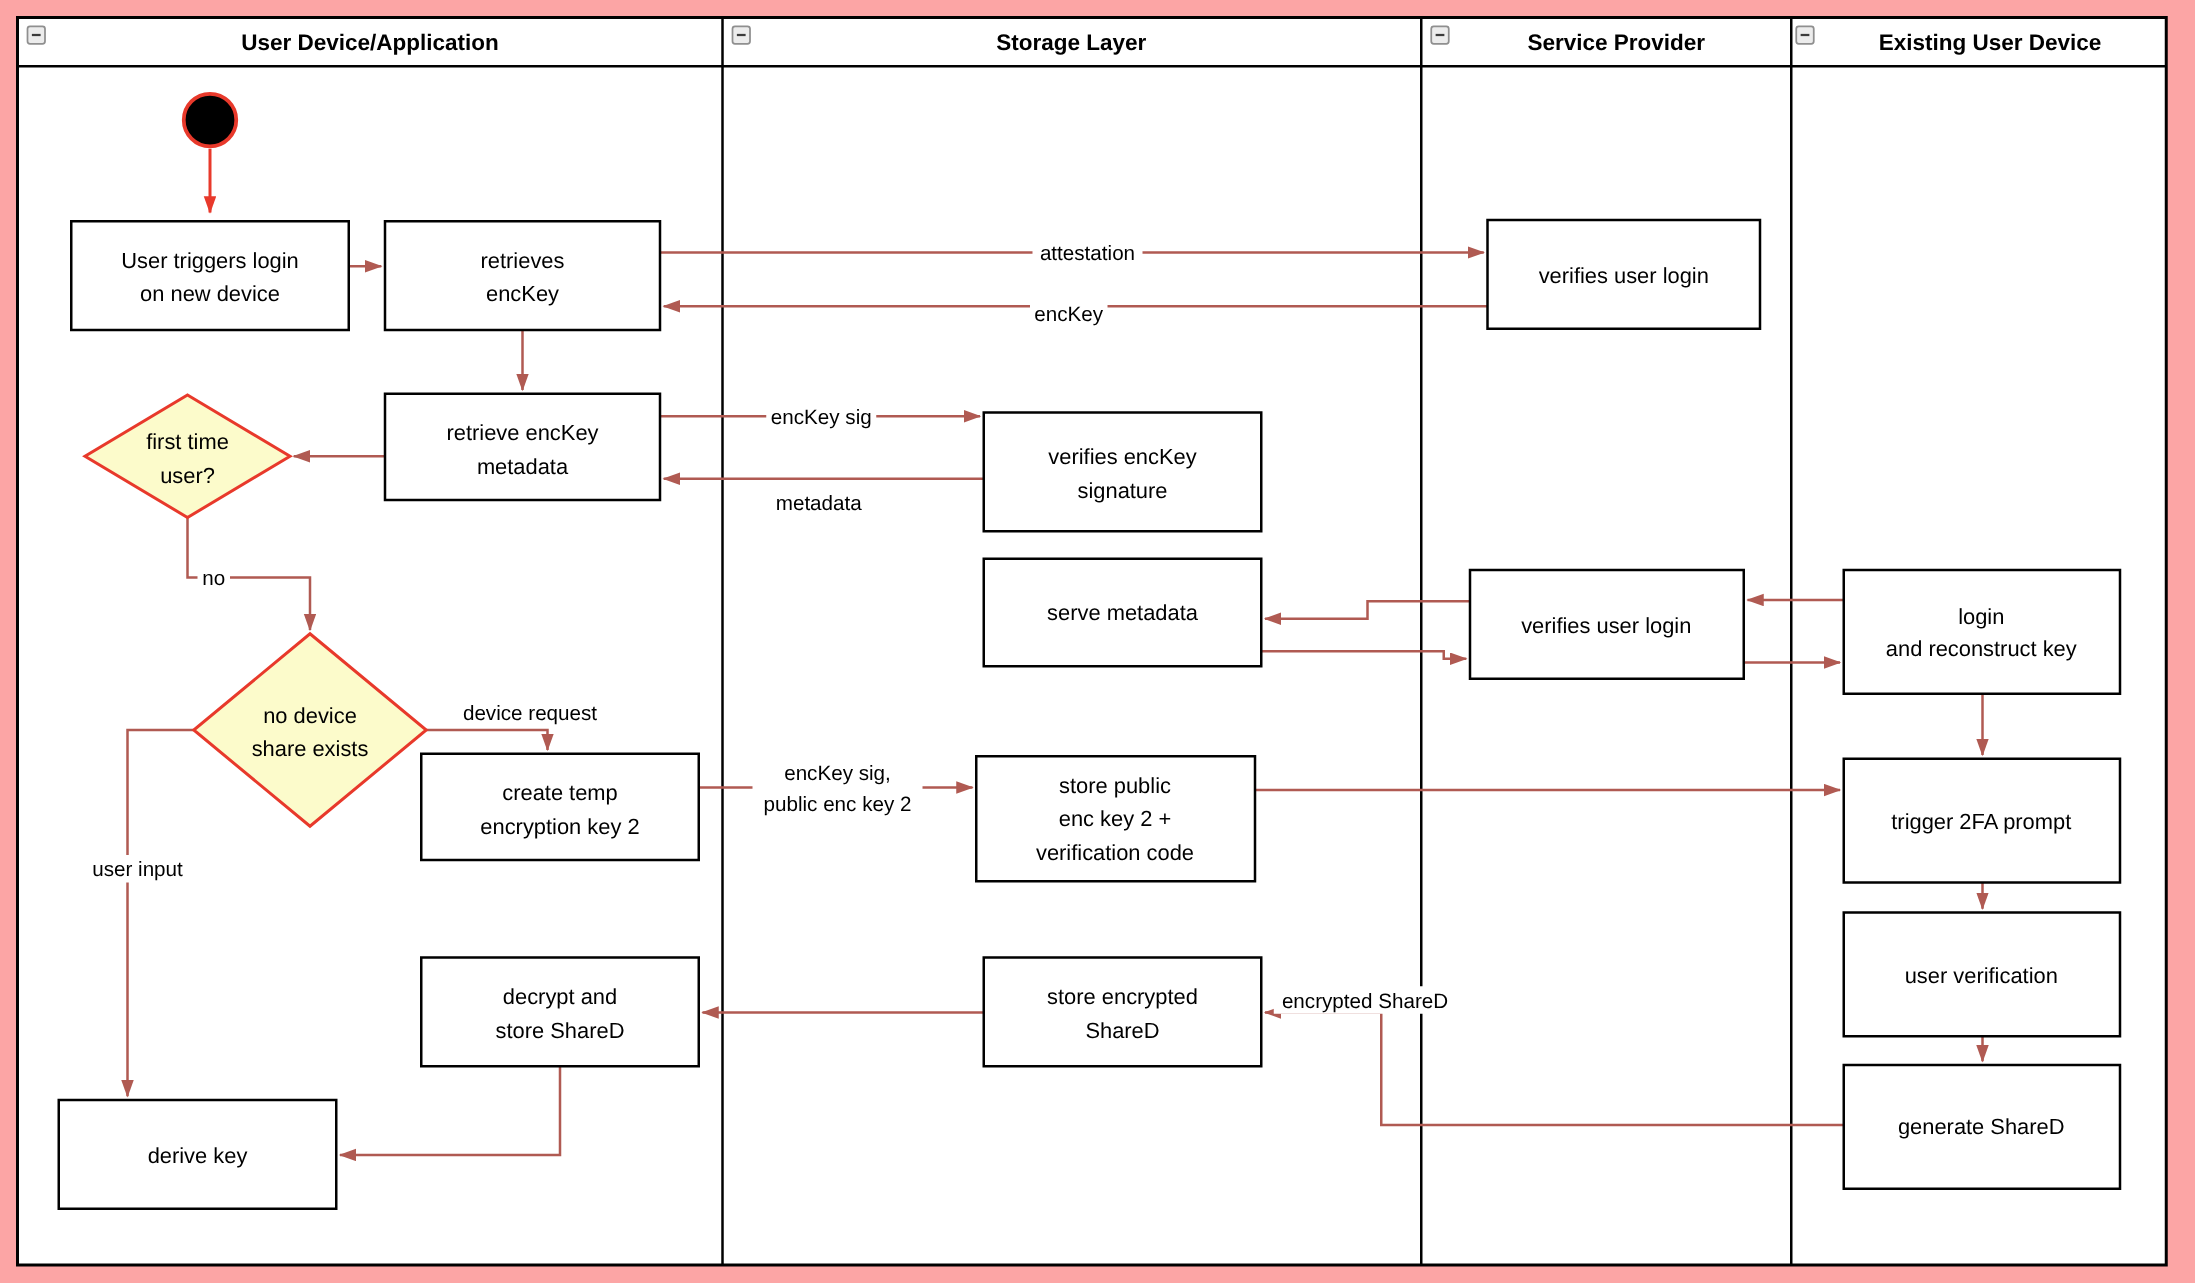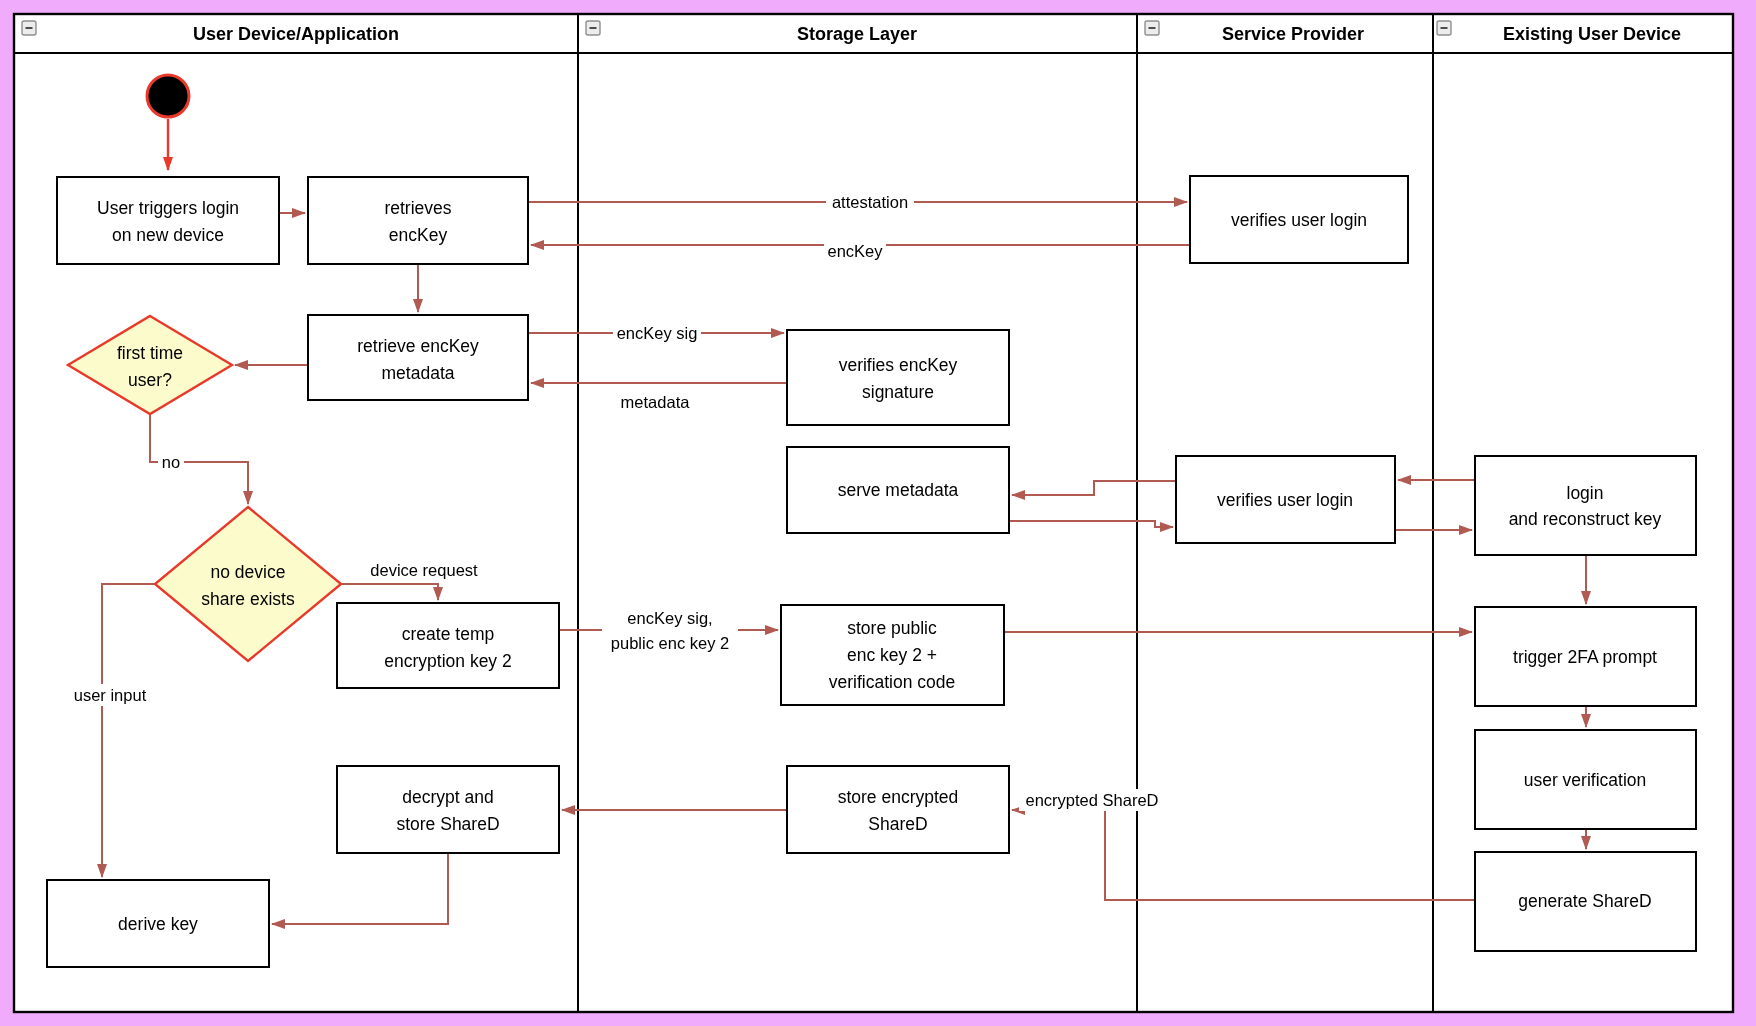--- a/index.html
+++ b/index.html
@@ -1,16 +1,16 @@
 <!DOCTYPE html>
 <html><head>
 <meta charset="utf-8">
 <style>
   html,body{margin:0;padding:0;background:#ffffff;}
-  .diagram-wrap{width:1756px;height:1026px;position:relative;background:#f0abfc;
+  .diagram-wrap{width:1756px;height:1026px;position:relative;background:#fca5a5;
     font-family:"Liberation Sans", sans-serif;}
   svg{display:block;}
   text{font-family:"Liberation Sans", sans-serif;fill:#000;}
   .lane-title{font-size:18px;font-weight:bold;}
   .node-label{font-size:17.5px;}
   .edge-label{font-size:16.5px;}
   .shape{fill:#ffffff;stroke:#000000;stroke-width:2;}
   .pool{fill:#ffffff;stroke:#000000;stroke-width:2.4;}
   .laneline{stroke:#000000;stroke-width:2;}
   .edge{fill:none;stroke:#B05A52;stroke-width:2;}

